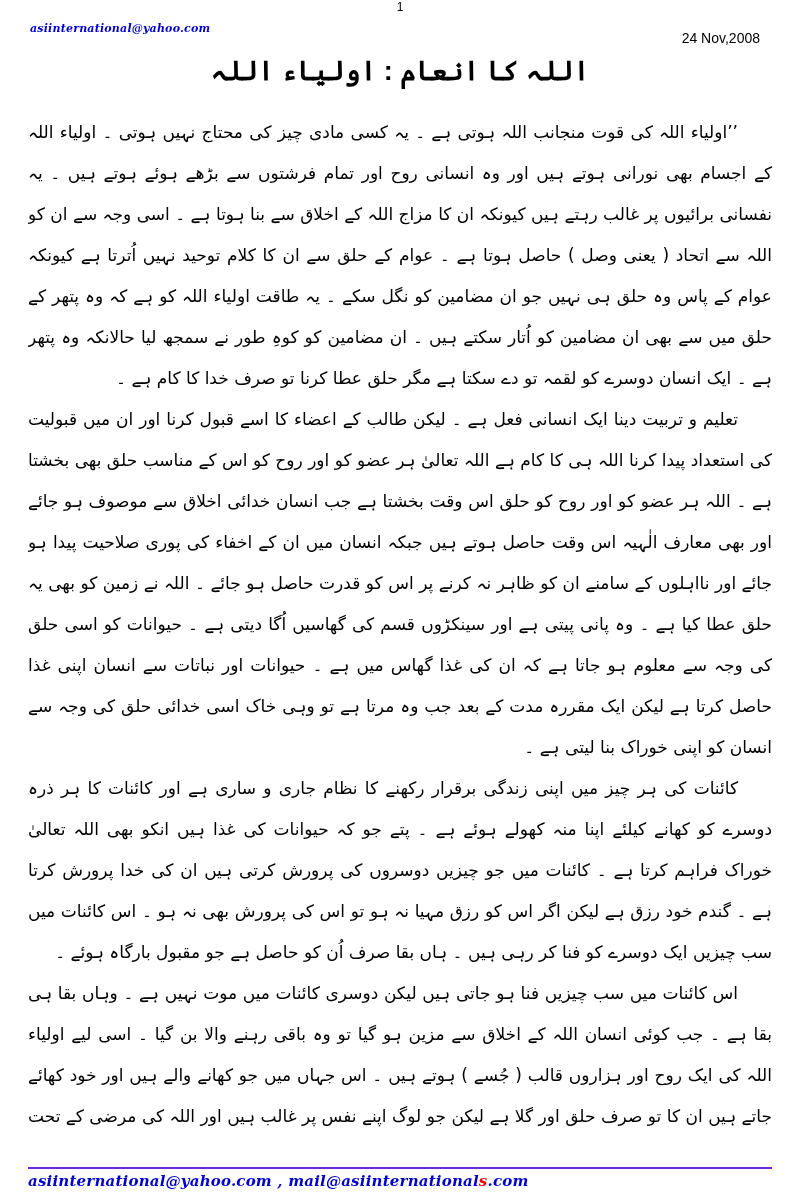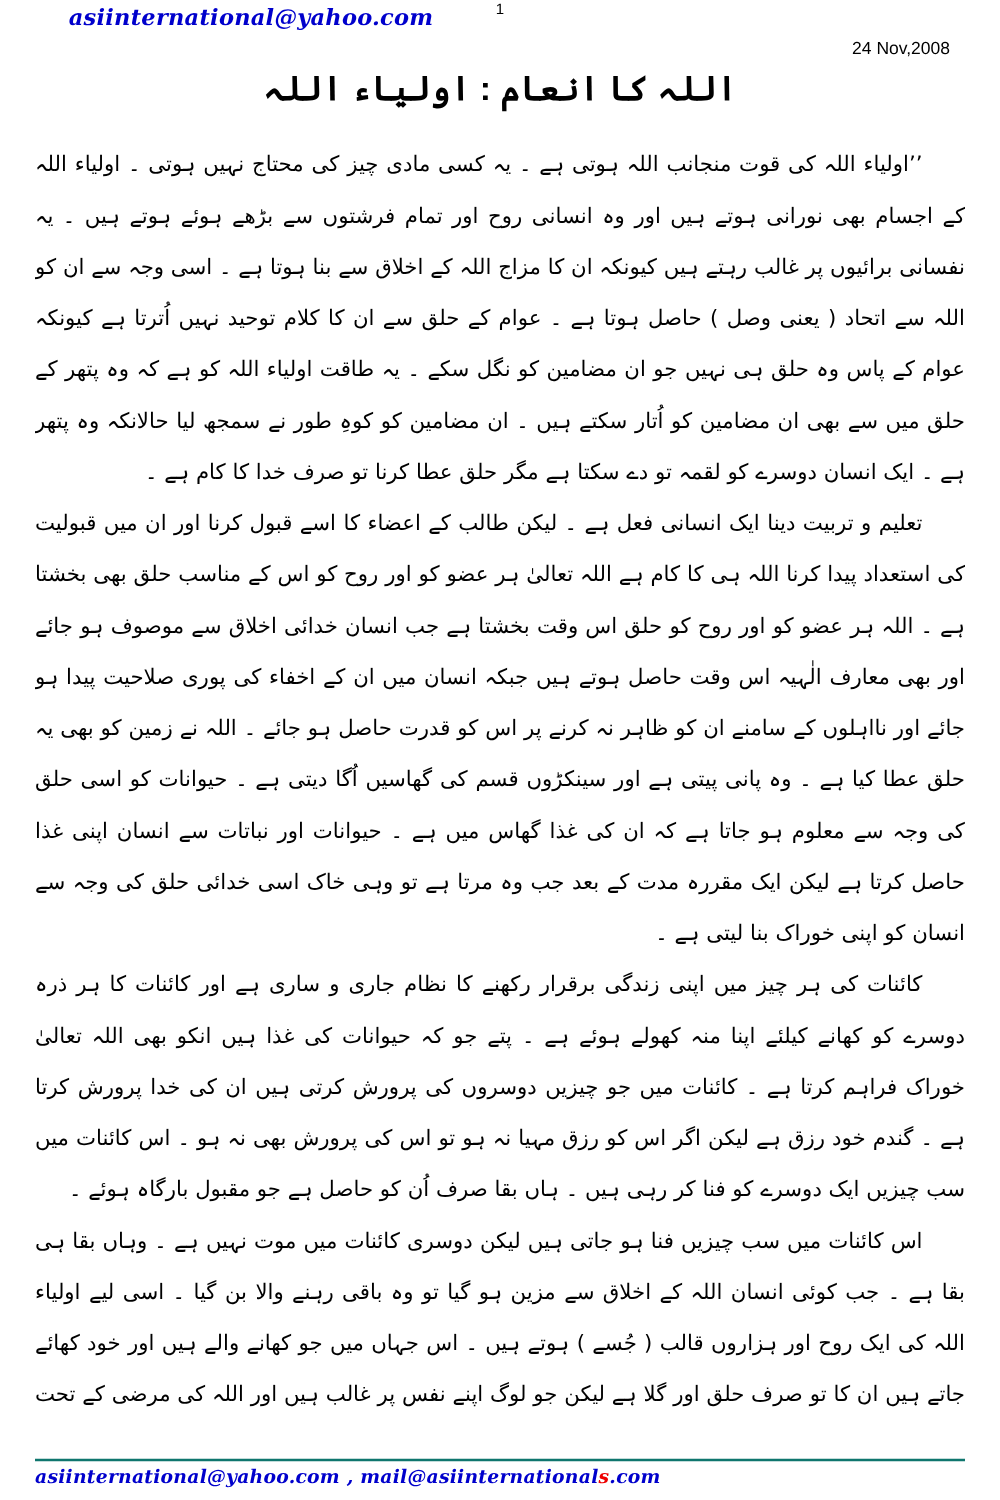--- a/index.html
+++ b/index.html
@@ -8,28 +8,27 @@
     background:#ffffff;
     font-family:"Liberation Sans", sans-serif;
     position:relative;
     overflow:hidden;
     color:#000;
   }
   .page { position:relative; width:800px; height:1200px; padding:0 28px; }
 
   
   .email-top {
-    position:absolute; left:30px; top:4px;
+    position:absolute; left:30px; top:22px;
     color:#0000cc;
     font-family:"DejaVu Serif", serif;
     font-style:italic; font-weight:bold;
-    font-size:18px;
+    font-size:11px;
     text-decoration:none;
     letter-spacing:0.2px;
-    margin-left:25px;
   }
   .bismillah-wrap { position:absolute; left:0; right:0; top:3px; text-align:center; }
   .bismillah {
     direction:rtl;
     font-family:"DejaVu Sans", sans-serif;
     font-size:13px; font-weight:bold;
   }
   .pageno {
     font-family:"Liberation Sans", sans-serif;
     font-size:12px; margin-top:-3px;
@@ -55,21 +54,21 @@
     font-family:"DejaVu Sans", sans-serif;
     font-size:17px;
     line-height:41px;
     overflow:hidden;
   }
   .body-text p { text-indent:34px; }
 
   
   .footer {
     position:absolute; bottom:10px; left:28px; right:28px;
-    border-top:2px solid #0f766e;
+    border-top:2px solid #6d28d9;
     padding-top:3px;
     display:flex; justify-content:space-between; align-items:baseline;
   }
   .footer a {
     color:#0000cc;
     font-family:"DejaVu Serif", serif;
     font-style:italic; font-weight:bold;
     font-size:15px;
     text-decoration:none;
     letter-spacing:0.2px;

